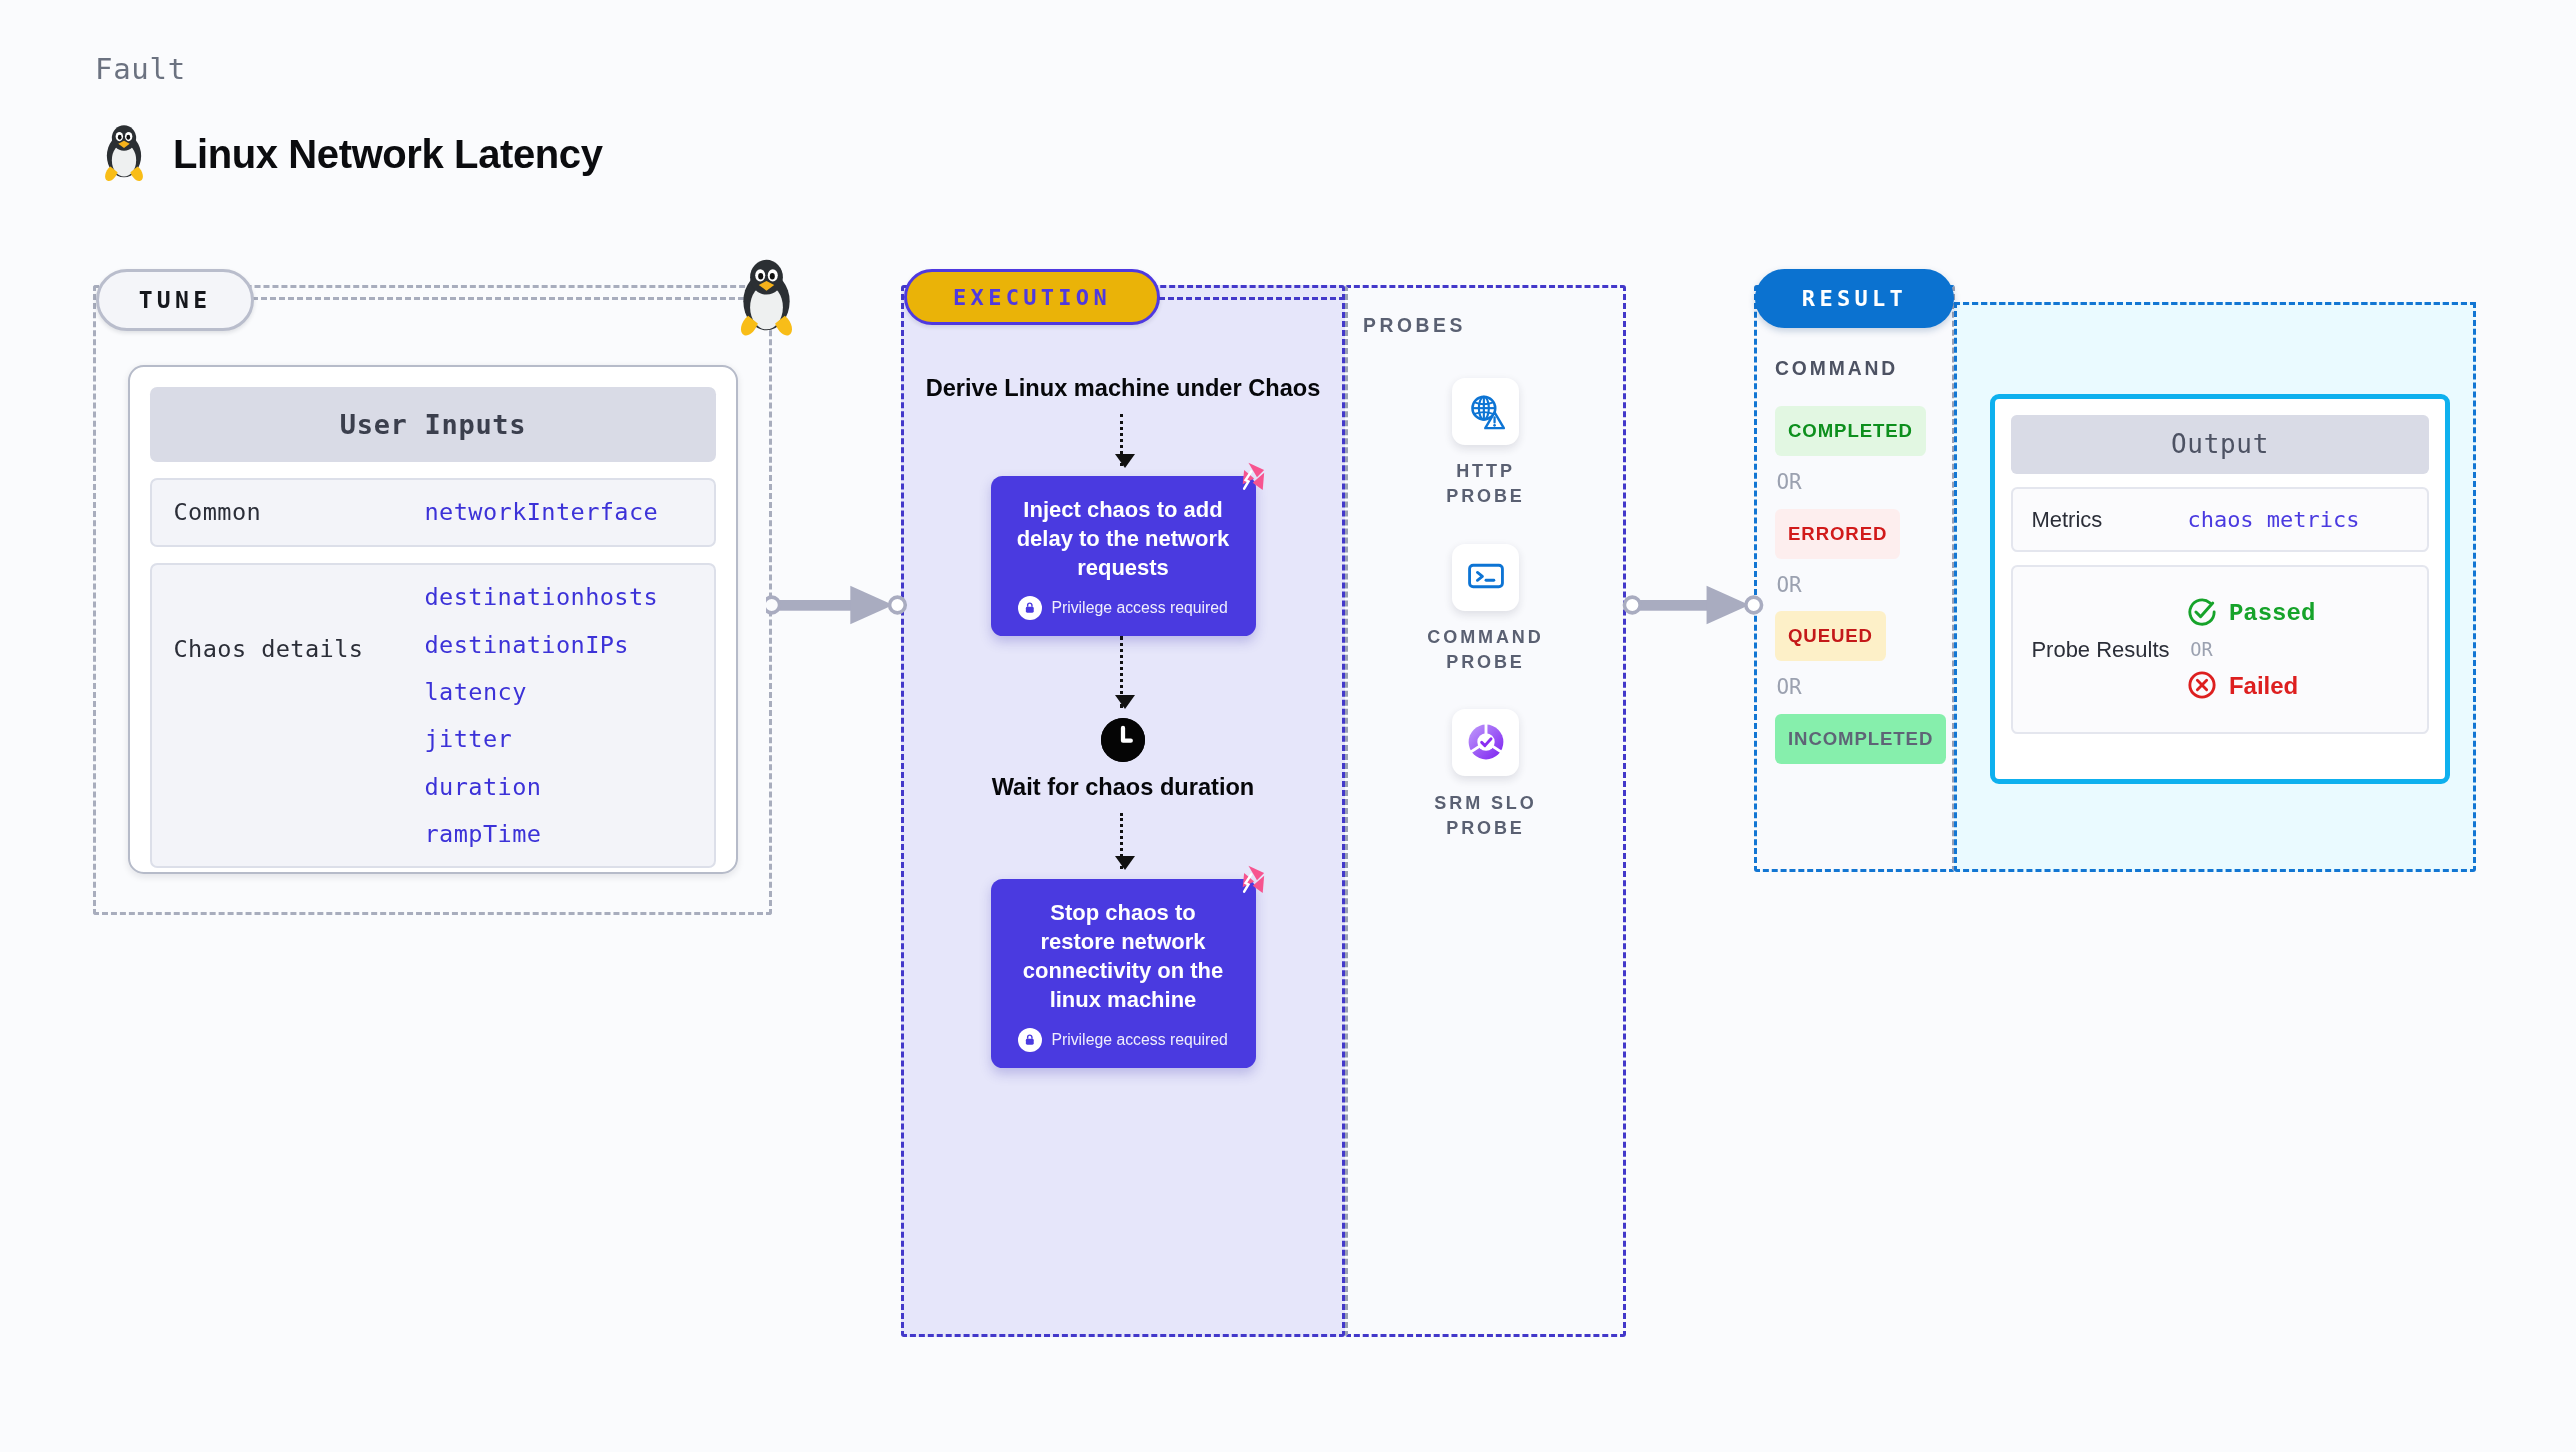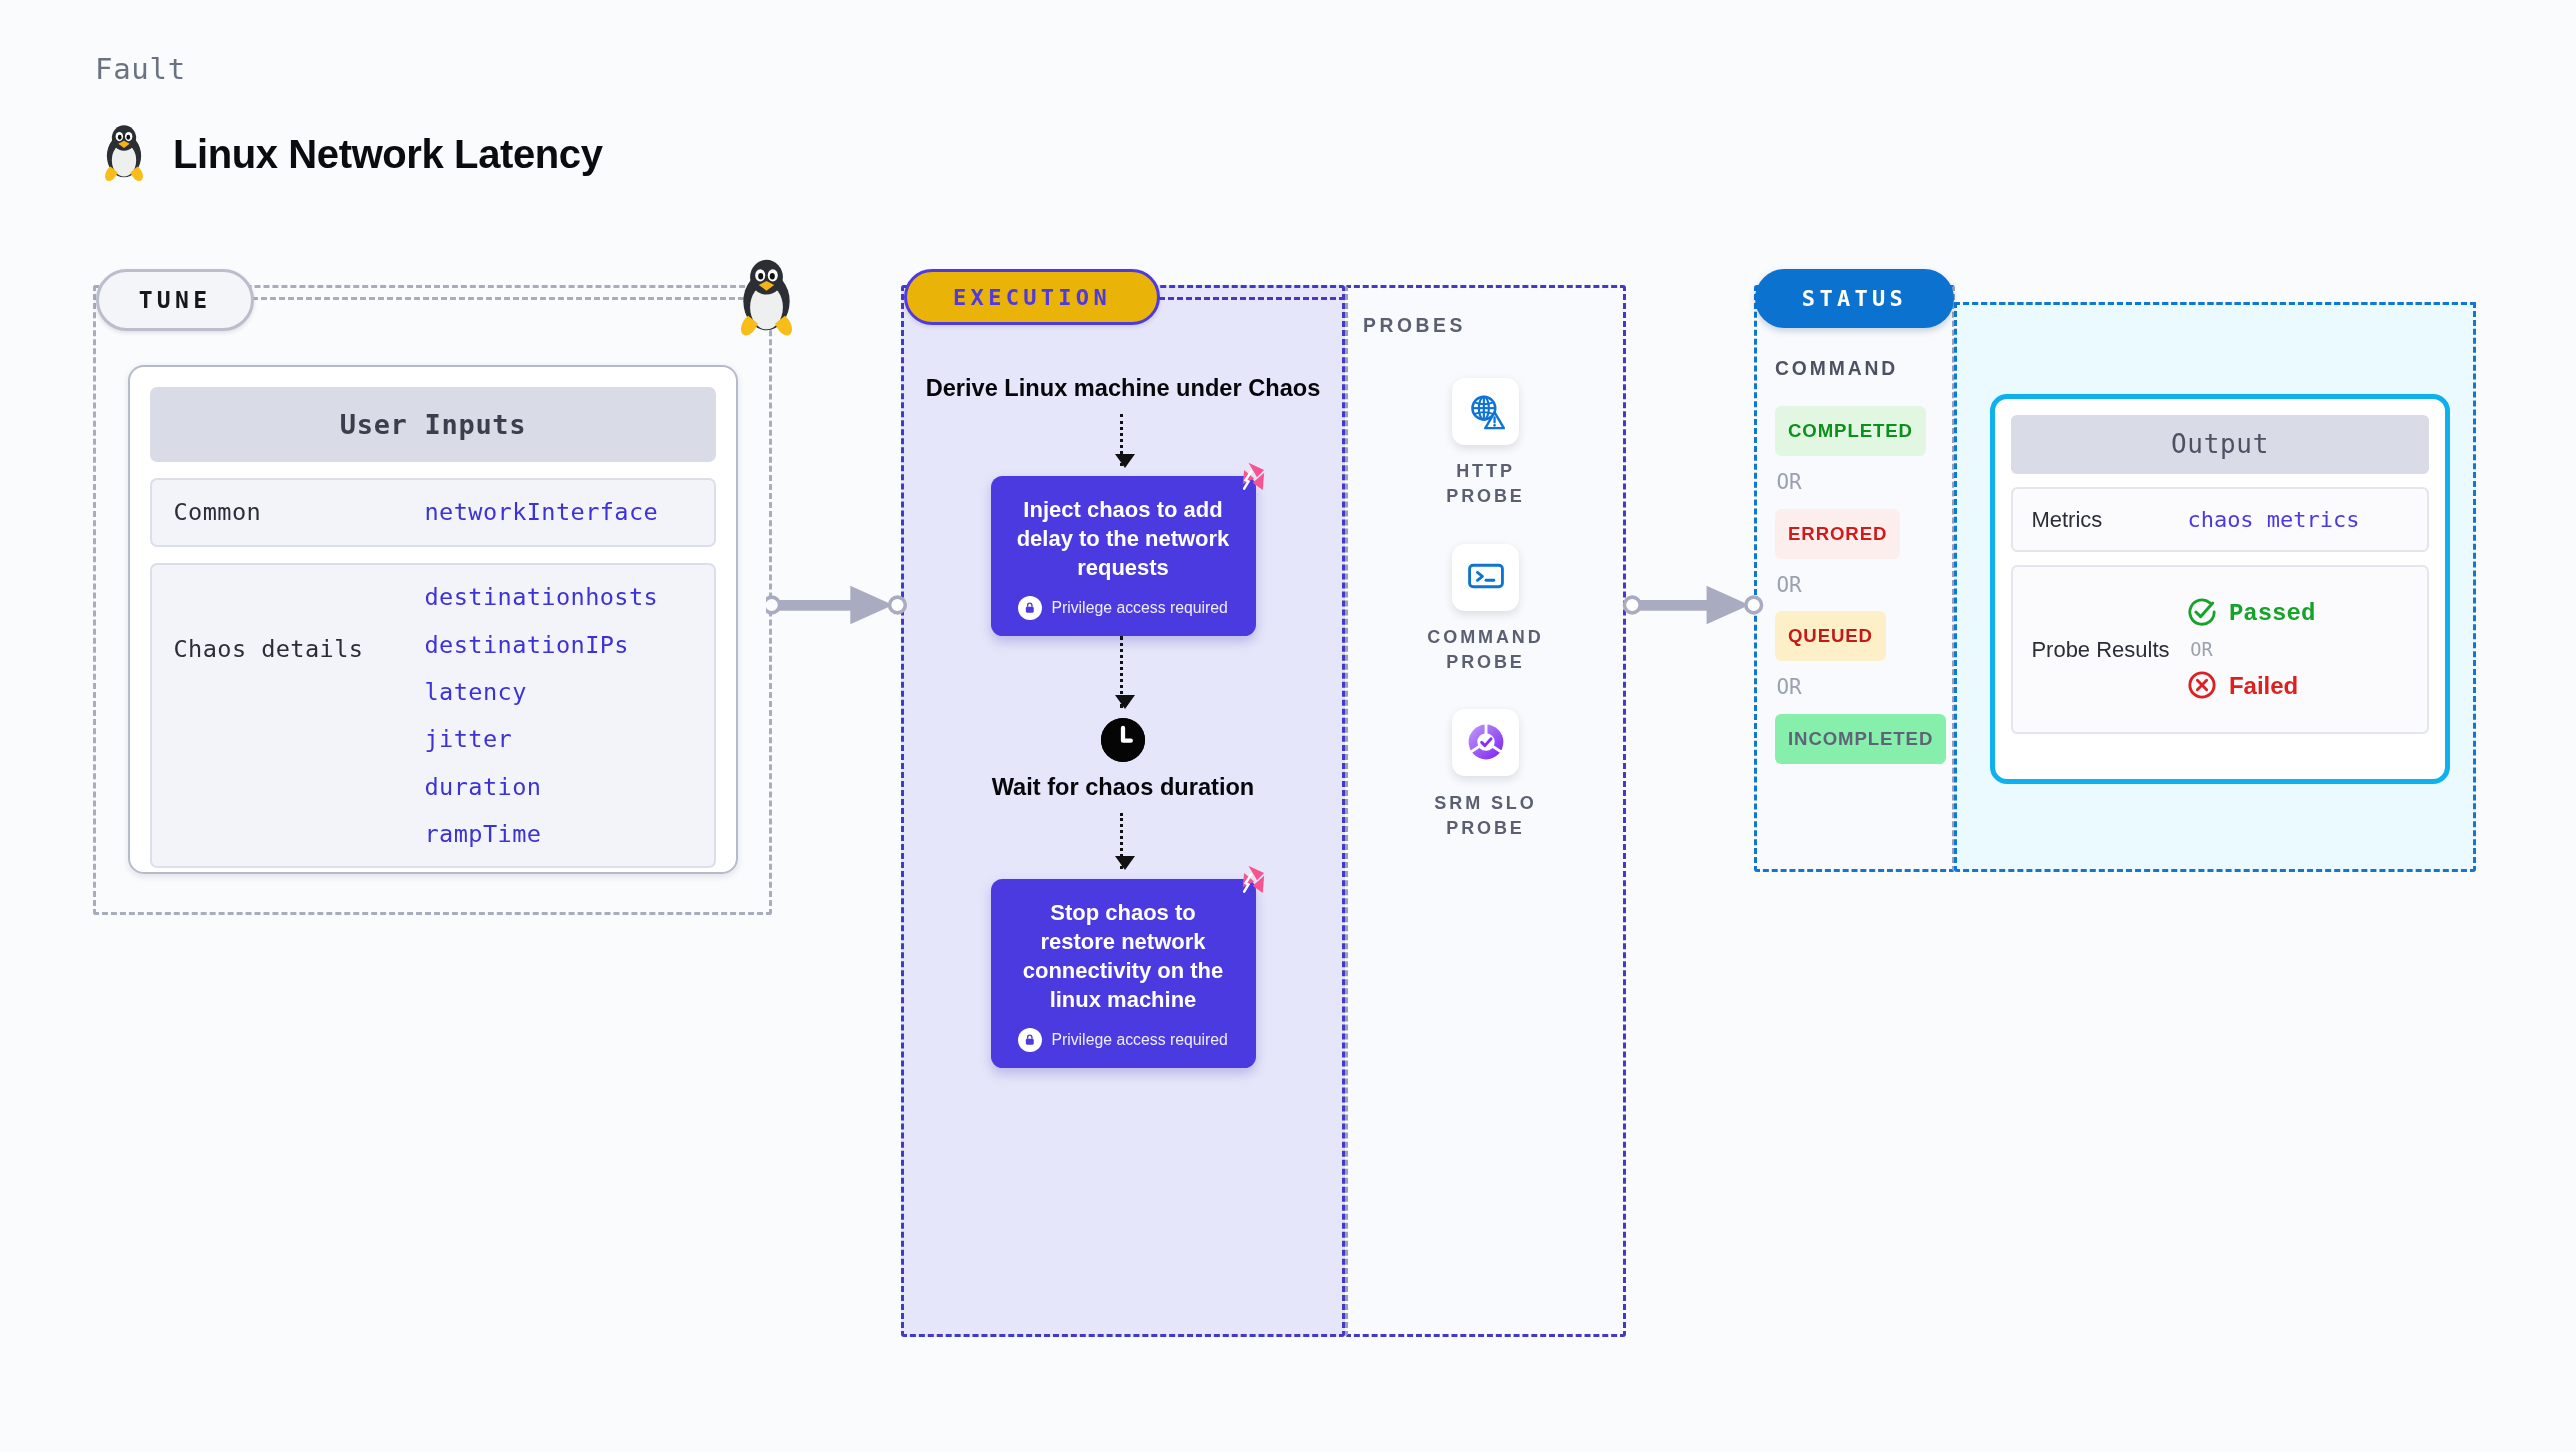--- a/index.html
+++ b/index.html
@@ -391,21 +391,21 @@
   }
 
   #output-card {
     position: absolute;
     left: 1990px;
     top: 394px;
     width: 460px;
     height: 390px;
     background: #ffffff;
     border: 5px solid #0eb0ee;
-    border-radius: 17px;
+    border-radius: 9px;
     box-sizing: border-box;
     padding: 15.8px;
     z-index: 5;
   }
   #output-header {
     height: 59px;
     background: #d9dbe6;
     border-radius: 5.7px;
     display: flex; align-items: center; justify-content: center;
     font-family: "DejaVu Sans Mono", monospace;
@@ -645,21 +645,21 @@
     <rect x="22" y="28" width="112" height="15" fill="#a9acc0"></rect>
     <polygon points="124,8 184,35 124,62" fill="#a9acc0"></polygon>
     <circle cx="20" cy="35" r="11" fill="#ffffff" stroke="#a9acc0" stroke-width="5"></circle>
     <circle cx="190" cy="35" r="11" fill="#ffffff" stroke="#a9acc0" stroke-width="5"></circle>
   </svg>
 </div>
 
 <div id="result-dashbox" class="dashbox"></div>
 <div id="result-right-dashbox" class="dashbox"></div>
 <div id="result-topline"></div>
-<div id="result-pill" class="pill">STATUS</div>
+<div id="result-pill" class="pill">RESULT</div>
 
 <div id="status-col">
   <div id="status-heading">COMMAND</div>
 
   <div class="status-chip" style="background:#e2f7e2; color:#0d8f1d;">COMPLETED</div>
   <div class="or-text">OR</div>
 
   <div class="status-chip" style="background:#fdeeee; color:#d11a1a;">ERRORED</div>
   <div class="or-text">OR</div>
 

